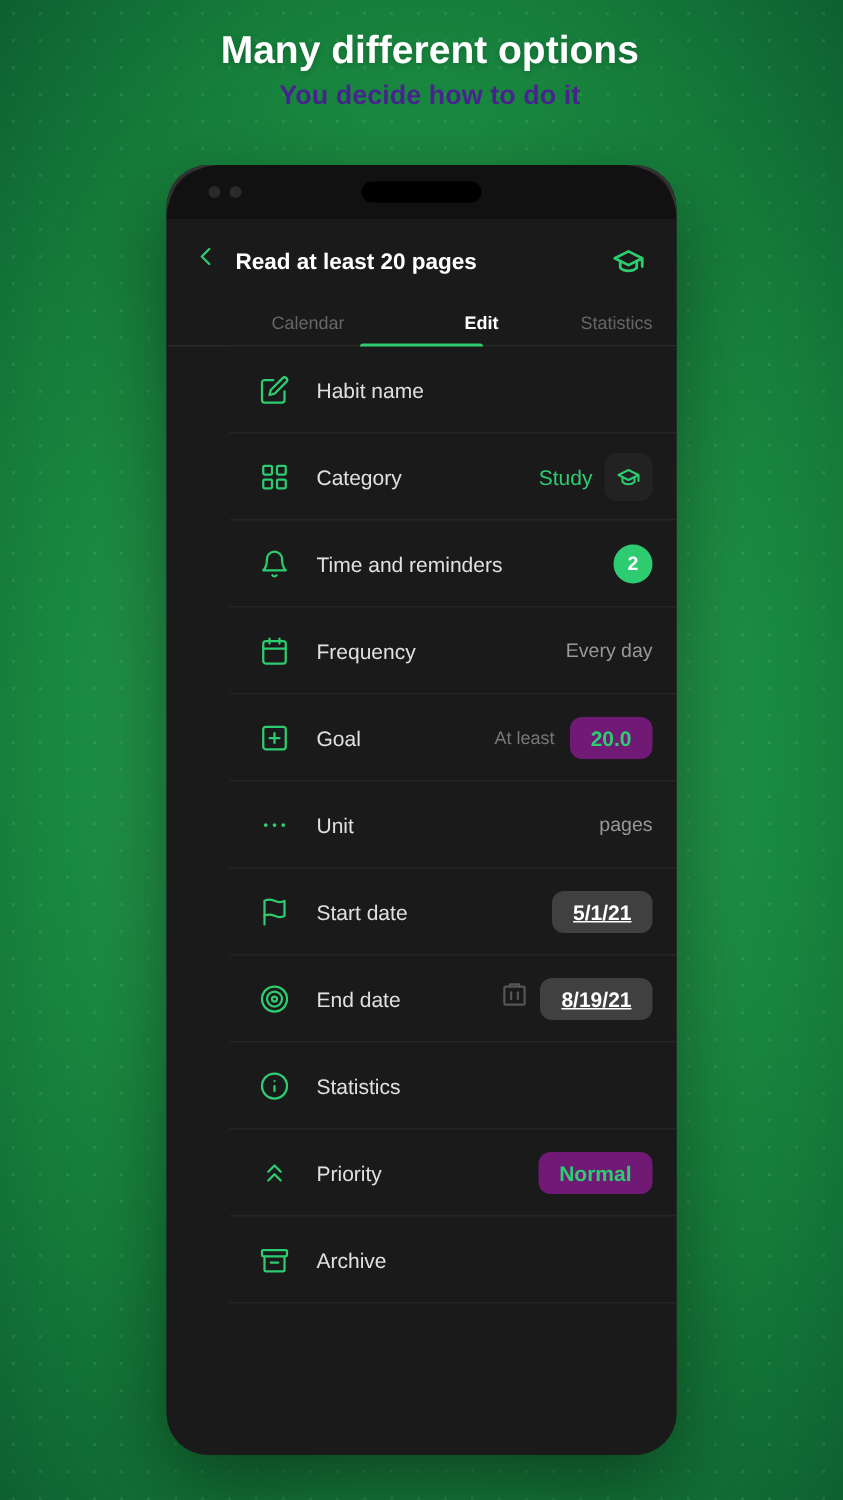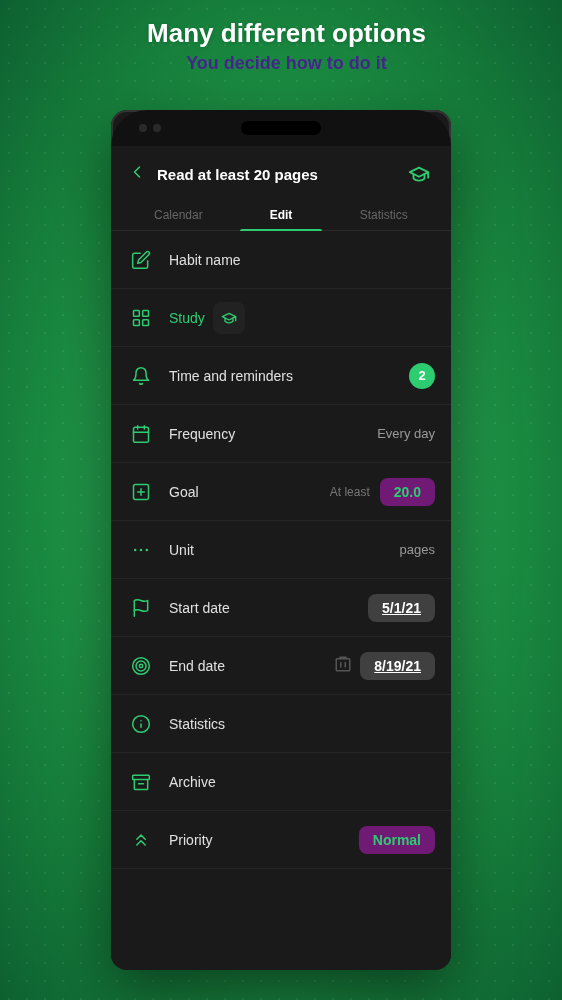--- a/index.html
+++ b/index.html
@@ -54,21 +54,21 @@
 
     
     .phone-frame {
       position: absolute;
       top: 110px;
       left: 50%;
       transform: translateX(-50%);
       width: 340px;
       height: 860px;
       background: #1a1a1a;
-      border-radius: 16px;
+      border-radius: 28px;
       box-shadow: 0 20px 60px rgba(0,0,0,0.5), inset 0 0 0 2px #333;
       z-index: 3;
       overflow: hidden;
     }
 
     
     .phone-topbar {
       height: 36px;
       background: #111;
       display: flex;
@@ -136,21 +136,21 @@
 
     
     .tabs {
       display: flex;
       background: #1a1a1a;
       padding: 0 16px;
       border-bottom: 1px solid #2a2a2a;
     }
     .tab {
       flex: 1;
-      text-align: center;
+      text-align: right;
       padding: 10px 0 8px;
       font-size: 12px;
       color: #666;
       position: relative;
       cursor: pointer;
     }
     .tab.active {
       color: #fff;
       font-weight: 600;
     }
@@ -163,20 +163,21 @@
       height: 2px;
       background: #2ecc71;
       border-radius: 2px 2px 0 0;
     }
 
     
     .settings-list {
       background: #1a1a1a;
       overflow-y: auto;
       height: calc(100% - 90px);
+      margin-left: 42px;
     }
 
     .setting-row {
       display: flex;
       align-items: center;
       padding: 0 16px;
       min-height: 58px;
       border-bottom: 1px solid #252525;
       cursor: pointer;
     }
@@ -334,20 +335,21 @@
 
       <div class="setting-row">
         <div class="setting-icon">
           <svg class="svg-icon" viewBox="0 0 24 24">
             <rect x="3" y="3" width="7" height="7" rx="1"></rect>
             <rect x="14" y="3" width="7" height="7" rx="1"></rect>
             <rect x="3" y="14" width="7" height="7" rx="1"></rect>
             <rect x="14" y="14" width="7" height="7" rx="1"></rect>
           </svg>
         </div>
+        <div class="setting-label">Category</div>
         <div class="setting-value-green">Study</div>
         <div class="category-icon-box">
           <svg width="16" height="16" viewBox="0 0 24 24" fill="none" stroke="#2ecc71" stroke-width="2" stroke-linecap="round" stroke-linejoin="round">
             <path d="M22 10v6M2 10l10-5 10 5-10 5z"></path>
             <path d="M6 12v5c3 3 9 3 12 0v-5"></path>
           </svg>
         </div>
       </div>
 
       <div class="setting-row">
@@ -437,34 +439,34 @@
             <line x1="12" y1="8" x2="12" y2="8"></line>
             <line x1="12" y1="12" x2="12" y2="16"></line>
           </svg>
         </div>
         <div class="setting-label">Statistics</div>
       </div>
 
       <div class="setting-row">
         <div class="setting-icon">
           <svg class="svg-icon" viewBox="0 0 24 24">
+            <polyline points="17 11 12 6 7 11"></polyline>
+            <polyline points="17 18 12 13 7 18"></polyline>
+          </svg>
+        </div>
+        <div class="setting-label">Priority</div>
+        <div class="value-pill">Normal</div>
+      </div>
+
+      <div class="setting-row">
+        <div class="setting-icon">
+          <svg class="svg-icon" viewBox="0 0 24 24">
             <rect x="2" y="4" width="20" height="5" rx="1"></rect>
             <path d="M4 9v11a1 1 0 0 0 1 1h14a1 1 0 0 0 1-1V9"></path>
             <line x1="9" y1="14" x2="15" y2="14"></line>
           </svg>
         </div>
         <div class="setting-label">Archive</div>
       </div>
 
-      <div class="setting-row">
-        <div class="setting-icon">
-          <svg class="svg-icon" viewBox="0 0 24 24">
-            <polyline points="17 11 12 6 7 11"></polyline>
-            <polyline points="17 18 12 13 7 18"></polyline>
-          </svg>
-        </div>
-        <div class="setting-label">Priority</div>
-        <div class="value-pill">Normal</div>
-      </div>
-
     </div>
   </div>
 </div>
 
 </body></html>

